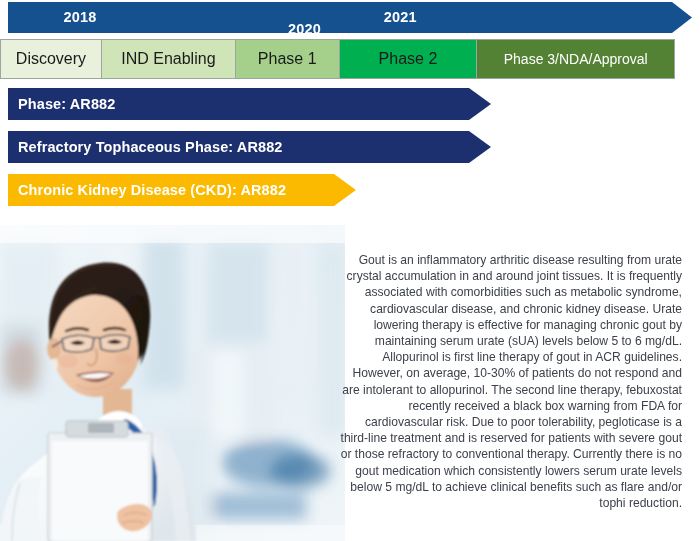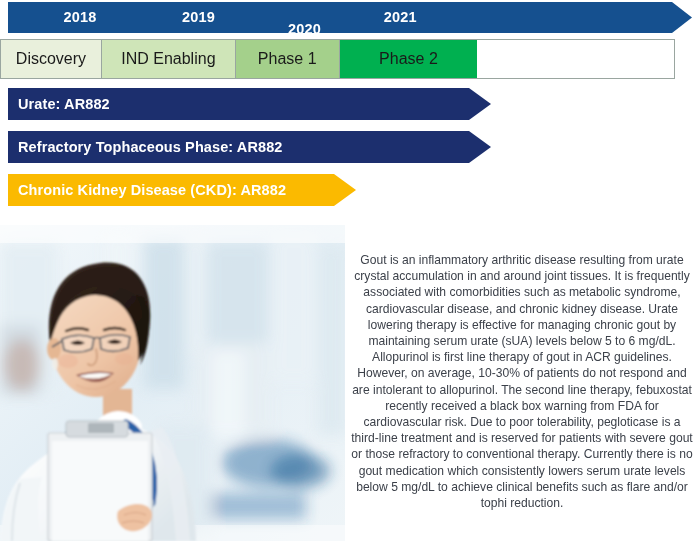--- a/index.html
+++ b/index.html
@@ -115,59 +115,59 @@
     width: 345px;
     height: 316px;
     overflow: hidden;
     background: #eef3f6;
   }
   .photo svg { display: block; width: 345px; height: 316px; }
 
   
   .body-text {
     position: absolute;
-    left: 350px;
+    left: 338px;
     top: 27px;
     width: 344px;
     font-size: 12.1px;
     line-height: 16.2px;
     color: #3c414a;
-    text-align: center;
+    text-align: right;
     font-weight: 400;
   }
 </style>
 </head>
 <body>
 
 <div class="timeline-bar">
   <svg viewBox="0 0 684 31" preserveAspectRatio="none">
     <polygon points="0,0 664,0 684,15.5 664,31 0,31" fill="#15508f"></polygon>
   </svg>
   <div class="year-labels">
       <div class="year-label" style="left: calc(8.2% - 60px); width: 120px;">2018</div>
-      <div class="year-label" style="left: calc(25.5% - 60px); width: 120px;">2019</div>
       <div class="year-label" style="left: calc(41% - 60px); width: 120px; margin-top: 12px;">2020</div>
       <div class="year-label" style="left: calc(55% - 60px); width: 120px;">2021</div>
       <div class="year-label" style="left: calc(68.5% - 60px); width: 120px; margin-top: 36px;">2022</div>
     </div>
 </div>
 
 <div class="phase-bar">
     <div class="phase-seg" style="width: 15%; background: rgb(233, 240, 220); color: rgb(26, 26, 26);">Discovery</div>
     <div class="phase-seg" style="width: 19.9%; background: rgb(207, 229, 184); color: rgb(26, 26, 26);">IND Enabling</div>
     <div class="phase-seg" style="width: 15.4%; background: rgb(164, 208, 139); color: rgb(26, 26, 26);">Phase 1</div>
     <div class="phase-seg" style="width: 20.5%; background: rgb(0, 176, 80); color: rgb(26, 26, 26);">Phase 2</div>
+    <div class="phase-seg small" style="width: 29.2%; background: rgb(84, 130, 53); color: rgb(255, 255, 255);">Phase 3/NDA/Approval</div>
   </div>
 
 <div id="programs-container">
     <div class="program-arrow" style="top: 88px; width: 483px; height: 32px;">
       <svg class="arrow-svg" viewBox="0 0 483 32" preserveAspectRatio="none">
         <polygon points="0,0 461,0 483,16 461,32 0,32" fill="#1c2f6e"></polygon>
       </svg>
-      <div class="program-label">Urate: AR882</div>
+      <div class="program-label">Phase: AR882</div>
     </div>
     <div class="program-arrow" style="top: 131px; width: 483px; height: 32px;">
       <svg class="arrow-svg" viewBox="0 0 483 32" preserveAspectRatio="none">
         <polygon points="0,0 461,0 483,16 461,32 0,32" fill="#1c2f6e"></polygon>
       </svg>
       <div class="program-label">Refractory Tophaceous Phase: AR882</div>
     </div>
     <div class="program-arrow" style="top: 174px; width: 348px; height: 32px;">
       <svg class="arrow-svg" viewBox="0 0 348 32" preserveAspectRatio="none">
         <polygon points="0,0 326,0 348,16 326,32 0,32" fill="#fbba00"></polygon>

